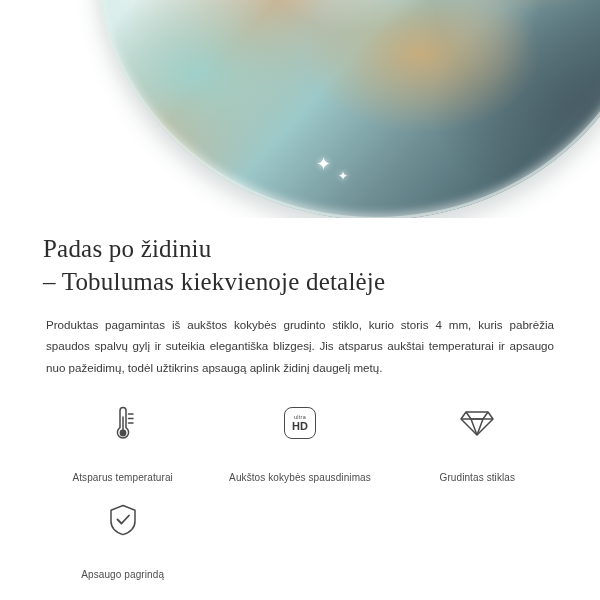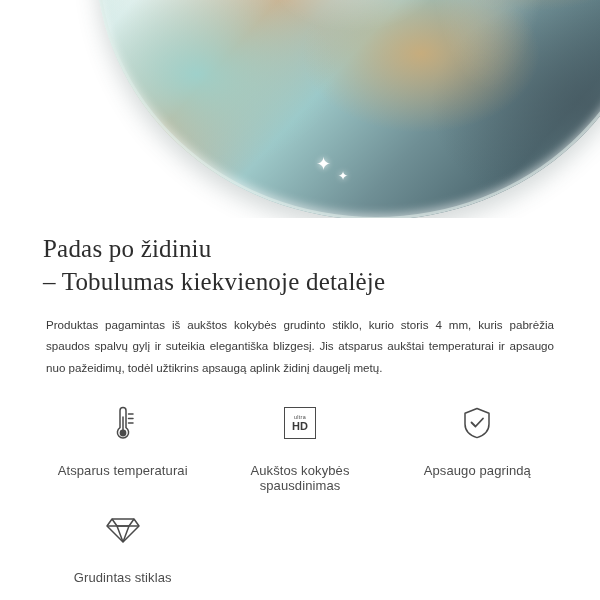--- a/index.html
+++ b/index.html
@@ -106,32 +106,32 @@
     align-items: center;
     justify-content: flex-start;
   }
   .feature-icon {
     height: 46px;
     display: flex;
     align-items: center;
     justify-content: center;
   }
   .feature-label {
-    margin-top: 17px;
-    font-size: 13px;
+    margin-top: 26px;
+    font-size: 10px;
     color: #4c4c4c;
     text-align: center;
     letter-spacing: 0.1px;
   }
   svg { display: block; }
   .ultrahd-box {
     width: 30px;
     height: 30px;
     border: 1.6px solid #4a4a4a;
-    border-radius: 0;
+    border-radius: 8px;
     display: flex;
     flex-direction: column;
     align-items: center;
     justify-content: center;
     line-height: 1;
   }
   .ultrahd-box .u1 {
     font-size: 5.4px;
     letter-spacing: 0.3px;
     color: #4a4a4a;
@@ -185,39 +185,39 @@
         <div class="ultrahd-box">
           <span class="u1">ultra</span>
           <span class="u2">HD</span>
         </div>
       </div>
       <div class="feature-label">Aukštos kokybės spausdinimas</div>
     </div>
 
     <div class="feature">
       <div class="feature-icon">
-        <svg width="34" height="38" viewBox="0 0 34 38">
-          <path d="M17 4.5 L29 9.2 V20 c0 7.2-5.4 11.6-12 13.6C10.4 31.6 5 27.2 5 20 V9.2 Z" fill="none" stroke="#4a4a4a" stroke-width="1.5" stroke-linejoin="round"></path>
-          <path d="M11.5 18.5 l4 4 7.5-8" fill="none" stroke="#4a4a4a" stroke-width="1.8" stroke-linecap="round" stroke-linejoin="round"></path>
-        </svg>
-      </div>
-      <div class="feature-label">Apsaugo pagrindą</div>
-    </div>
-
-    <div class="feature">
-      <div class="feature-icon">
         <svg width="38" height="34" viewBox="0 0 38 34">
           <g fill="none" stroke="#4a4a4a" stroke-width="1.5" stroke-linejoin="round">
             <path d="M8 6 h22 l5 7 -16 16 -16 -16 Z"></path>
             <path d="M3 13 h32"></path>
             <path d="M8 6 l5 7 6 16"></path>
             <path d="M30 6 l-5 7 -6 16"></path>
             <path d="M13 13 h12"></path>
           </g>
         </svg>
       </div>
       <div class="feature-label">Grudintas stiklas</div>
     </div>
 
+    <div class="feature">
+      <div class="feature-icon">
+        <svg width="34" height="38" viewBox="0 0 34 38">
+          <path d="M17 4.5 L29 9.2 V20 c0 7.2-5.4 11.6-12 13.6C10.4 31.6 5 27.2 5 20 V9.2 Z" fill="none" stroke="#4a4a4a" stroke-width="1.5" stroke-linejoin="round"></path>
+          <path d="M11.5 18.5 l4 4 7.5-8" fill="none" stroke="#4a4a4a" stroke-width="1.8" stroke-linecap="round" stroke-linejoin="round"></path>
+        </svg>
+      </div>
+      <div class="feature-label">Apsaugo pagrindą</div>
+    </div>
+
 
 
   </div>
 </div>
 
 </body></html>

